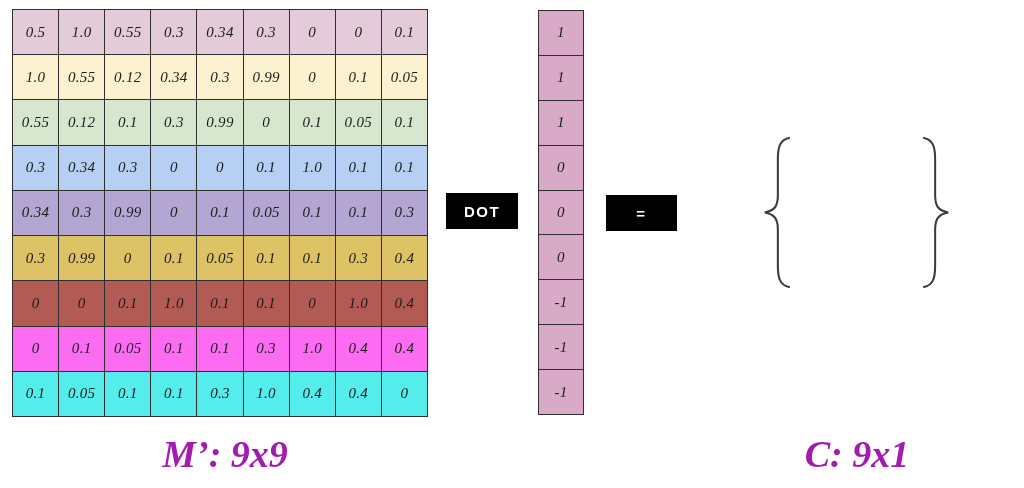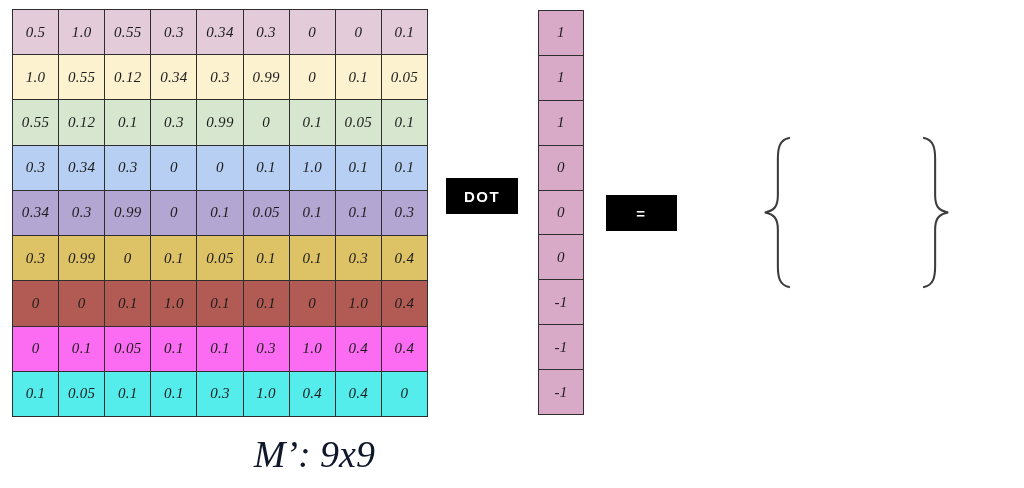--- a/index.html
+++ b/index.html
@@ -30,34 +30,35 @@
   .op{
     position:absolute;
     height:36px;
     display:flex;align-items:center;justify-content:center;
     color:#ffffff;
     font-family:"Liberation Sans", sans-serif;
     font-weight:bold;
     font-size:15px;
     letter-spacing:1.5px;
   }
-  #op-dot{left:446px;top:178px;width:72px;text-align:right;}
+  #op-dot{left:446px;top:193px;width:72px;text-align:right;}
   #op-eq{left:606px;top:195px;width:71px;}
   .brace{position:absolute;top:136px;width:28px;height:153px;}
   #brace-left{left:762px;}
   #brace-right{left:923px;}
   .fig-label{
     position:absolute;
     top:430px;height:50px;
     font-style:italic;
     font-size:38px;
-    color:#0f172a;
-    text-align:right;
+    color:#a21caf;
+    text-align:center;
     white-space:nowrap;
     line-height:48px;
+    font-weight:bold;
   }
   #label-m{left:75px;width:300px;}
   #label-k{left:415px;width:300px;}
   #label-c{left:707px;width:300px;}
 </style>
 </head>
 <body>
 
 <div class="canvas">
 
@@ -203,14 +204,15 @@
 
   <svg class="brace" id="brace-left" viewBox="0 0 30 160" preserveAspectRatio="none">
     <path d="M29 2 C19 4 17 12 17 24 L17 62 C17 74 13 78 3 80 C13 82 17 86 17 98 L17 136 C17 148 19 156 29 158" fill="none" stroke-width="2.2" stroke-linecap="round" class="brace-path" stroke="#3c3c3c"></path>
   </svg>
 
   <svg class="brace" id="brace-right" viewBox="0 0 30 160" preserveAspectRatio="none">
     <path d="M1 2 C11 4 13 12 13 24 L13 62 C13 74 17 78 27 80 C17 82 13 86 13 98 L13 136 C13 148 11 156 1 158" fill="none" stroke-width="2.2" stroke-linecap="round" class="brace-path" stroke="#3c3c3c"></path>
   </svg>
 
   <div class="fig-label" id="label-m">M’: 9x9</div>
+  <div class="fig-label" id="label-c">C: 9x1</div>
 
 </div>
 
 </body></html>

